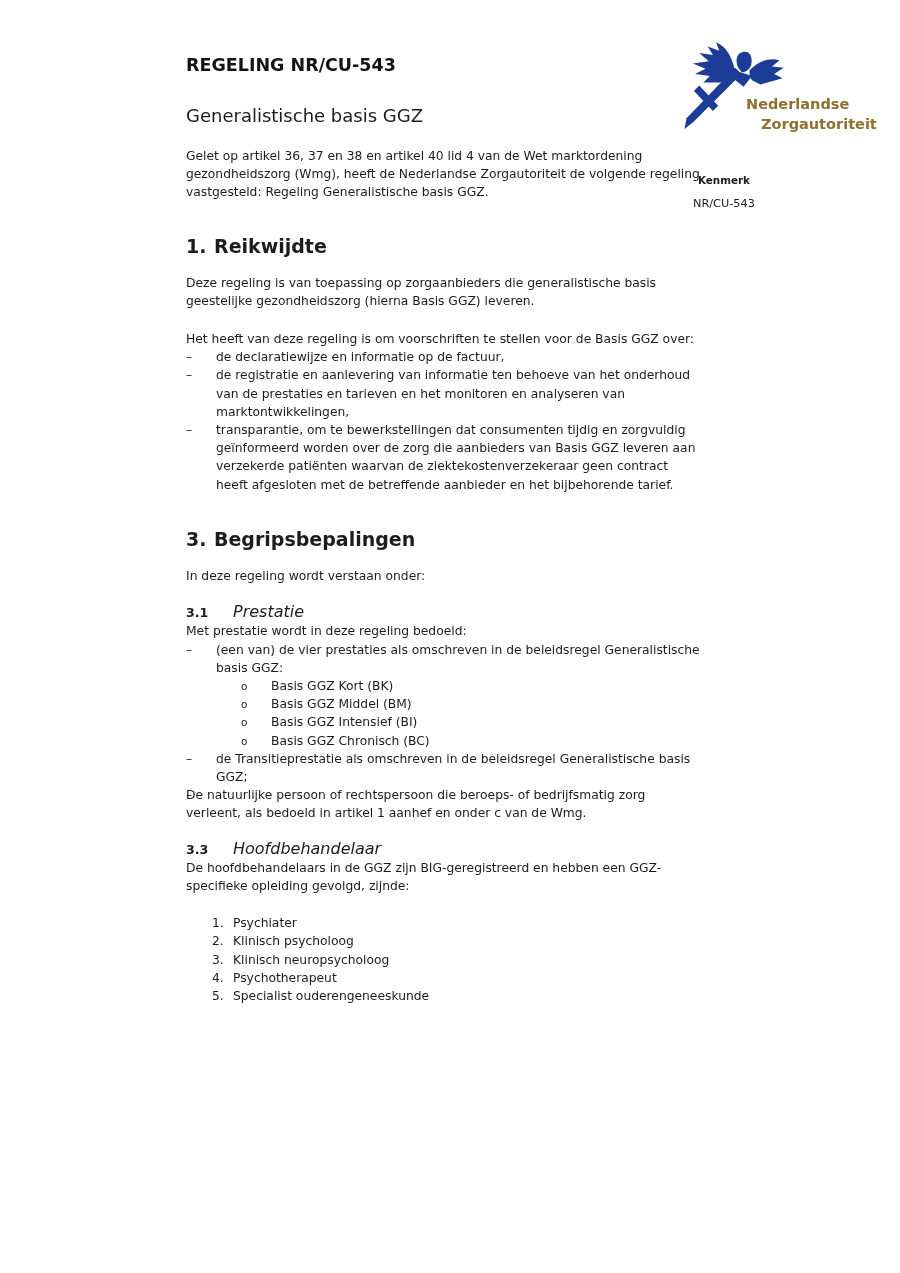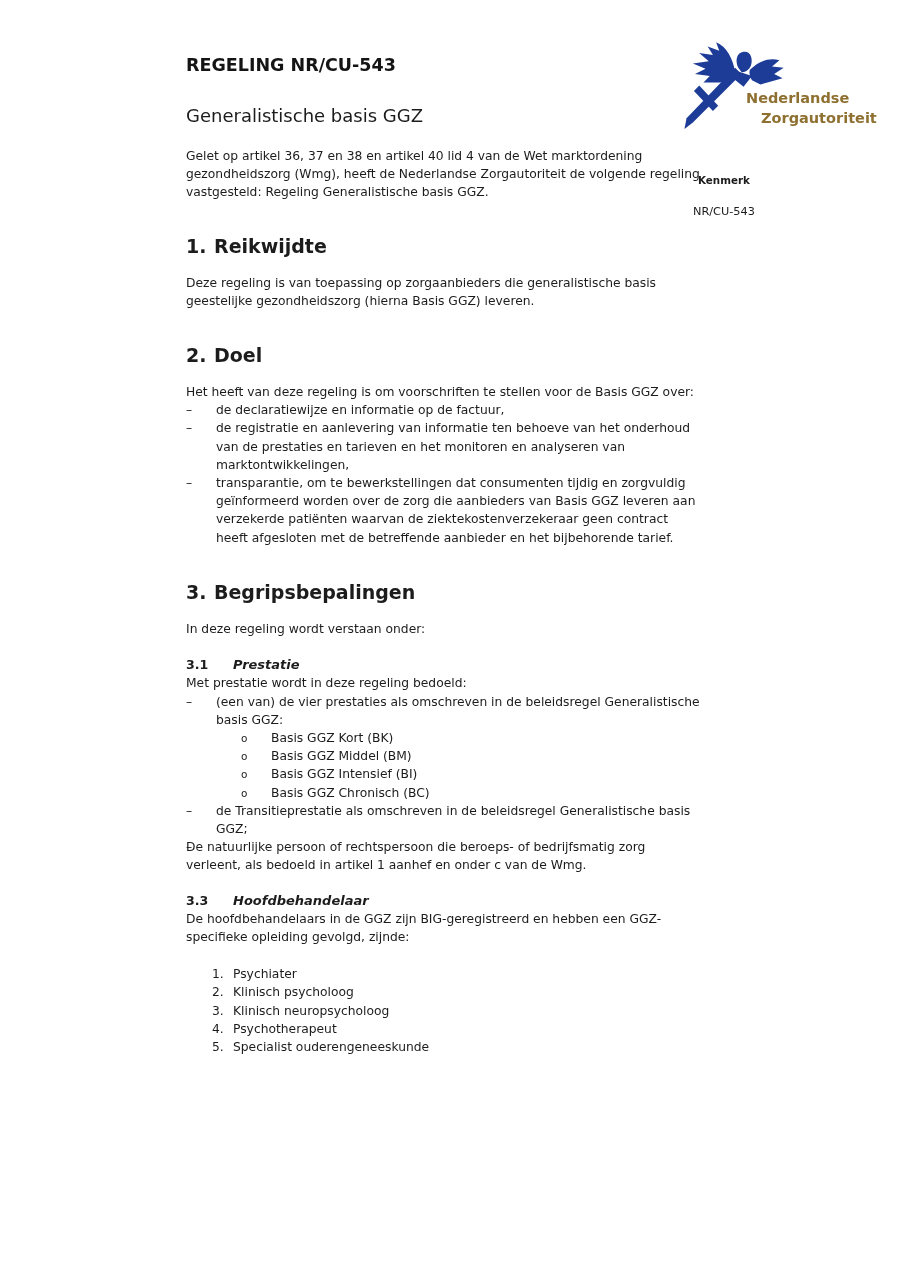--- a/index.html
+++ b/index.html
@@ -6,45 +6,45 @@
   body {
     width:900px; height:1273px; background:#ffffff; position:relative;
     font-family:"DejaVu Sans","Liberation Sans",sans-serif;
     color:#1c1c1c; overflow:hidden;
   }
   .page { position:absolute; inset:0; background:#fff; }
 
   
   .logo { position:absolute; left:678px; top:36px; width:210px; height:100px; }
   .logo svg { position:absolute; left:0; top:0; }
-  .logo-text { position:absolute; left:68px; top:52px; font-weight:bold;
+  .logo-text { position:absolute; left:68px; top:58px; font-weight:bold;
                font-size:14.5px; line-height:20px; color:#8e7030; white-space:nowrap; }
   .logo-text .lt2 { margin-left:15px;text-align:right; }
 
   
   .kenmerk { position:absolute; left:693px; top:174px; }
   .k-label { font-size:10.3px; font-weight:bold; color:#1c1c1c;text-align:center; }
-  .k-value { font-size:11.3px; margin-top:19px; }
+  .k-value { font-size:11.3px; margin-top:11px; }
 
   
   .content { position:absolute; left:170px; top:56px; width:516px;
              font-size:12.3px; line-height:18.2px;margin-left:16px; }
   .title    { font-size:17.5px; font-weight:bold; line-height:19px; margin:0; color:#141414; }
   .subtitle { font-size:18px; font-weight:normal; line-height:16px; margin:33px 0 0 0; }
   .intro    { margin:23px 0 0 0; }
   p { margin:0; }
 
   .sec-h { font-weight:bold; font-size:19px; line-height:16px; margin-top:36px; }
   .sec-h.mt37 { margin-top:37px; }
   .sec-h .num { display:inline-block; width:28px; }
   .after-h { margin-top:20px; }
 
   .sub-h { margin-top:18.2px; font-weight:bold; font-size:12.6px; line-height:18.2px; }
   .sub-h .num { display:inline-block; width:47px; }
-  .sub-h .term { font-weight:bold; font-style:italic; font-size:13px; }
+  .sub-h .term { font-weight:normal; font-style:italic; font-size:16px; }
   .sub-h.mt17 { margin-top:17px; }
 
   .b-item { position:relative; padding-left:30px; }
   .b-item .dash { position:absolute; left:0; top:0; }
   .sub-item { position:relative; padding-left:85px; }
   .sub-item .circ { position:absolute; left:55px; top:0px; font-size:10.5px; }
 
   .numlist { margin-top:19px; margin-left:26px; }
   .n-item .n { display:inline-block; width:21px; }
 </style>
@@ -85,23 +85,20 @@
 
     <h1 class="title">REGELING NR/CU-543</h1>
     <h2 class="subtitle">Generalistische basis GGZ</h2>
     <p class="intro">Gelet op artikel 36, 37 en 38 en artikel 40 lid 4 van de Wet marktordening gezondheidszorg (Wmg), heeft de Nederlandse Zorgautoriteit de volgende regeling vastgesteld: Regeling Generalistische basis GGZ.</p>
 
     <div class="sec-h">
       <span class="num">1.</span><span>Reikwijdte</span>
     </div>
     <p class="after-h">Deze regeling is van toepassing op zorgaanbieders die generalistische basis geestelijke gezondheidszorg (hierna Basis GGZ) leveren.</p>
 
-    <div class="sec-h mt37">
-      <span class="num">2.</span><span>Doel</span>
-    </div>
     <p class="after-h">Het heeft van deze regeling is om voorschriften te stellen voor de Basis GGZ over:</p>
     <div>
       <div class="b-item">
         <span class="dash">–</span>
         <span>de declaratiewijze en informatie op de factuur,</span>
       </div>
       <div class="b-item">
         <span class="dash">–</span>
         <span>de registratie en aanlevering van informatie ten behoeve van het onderhoud van de prestaties en tarieven en het monitoren en analyseren van marktontwikkelingen,</span>
       </div>

